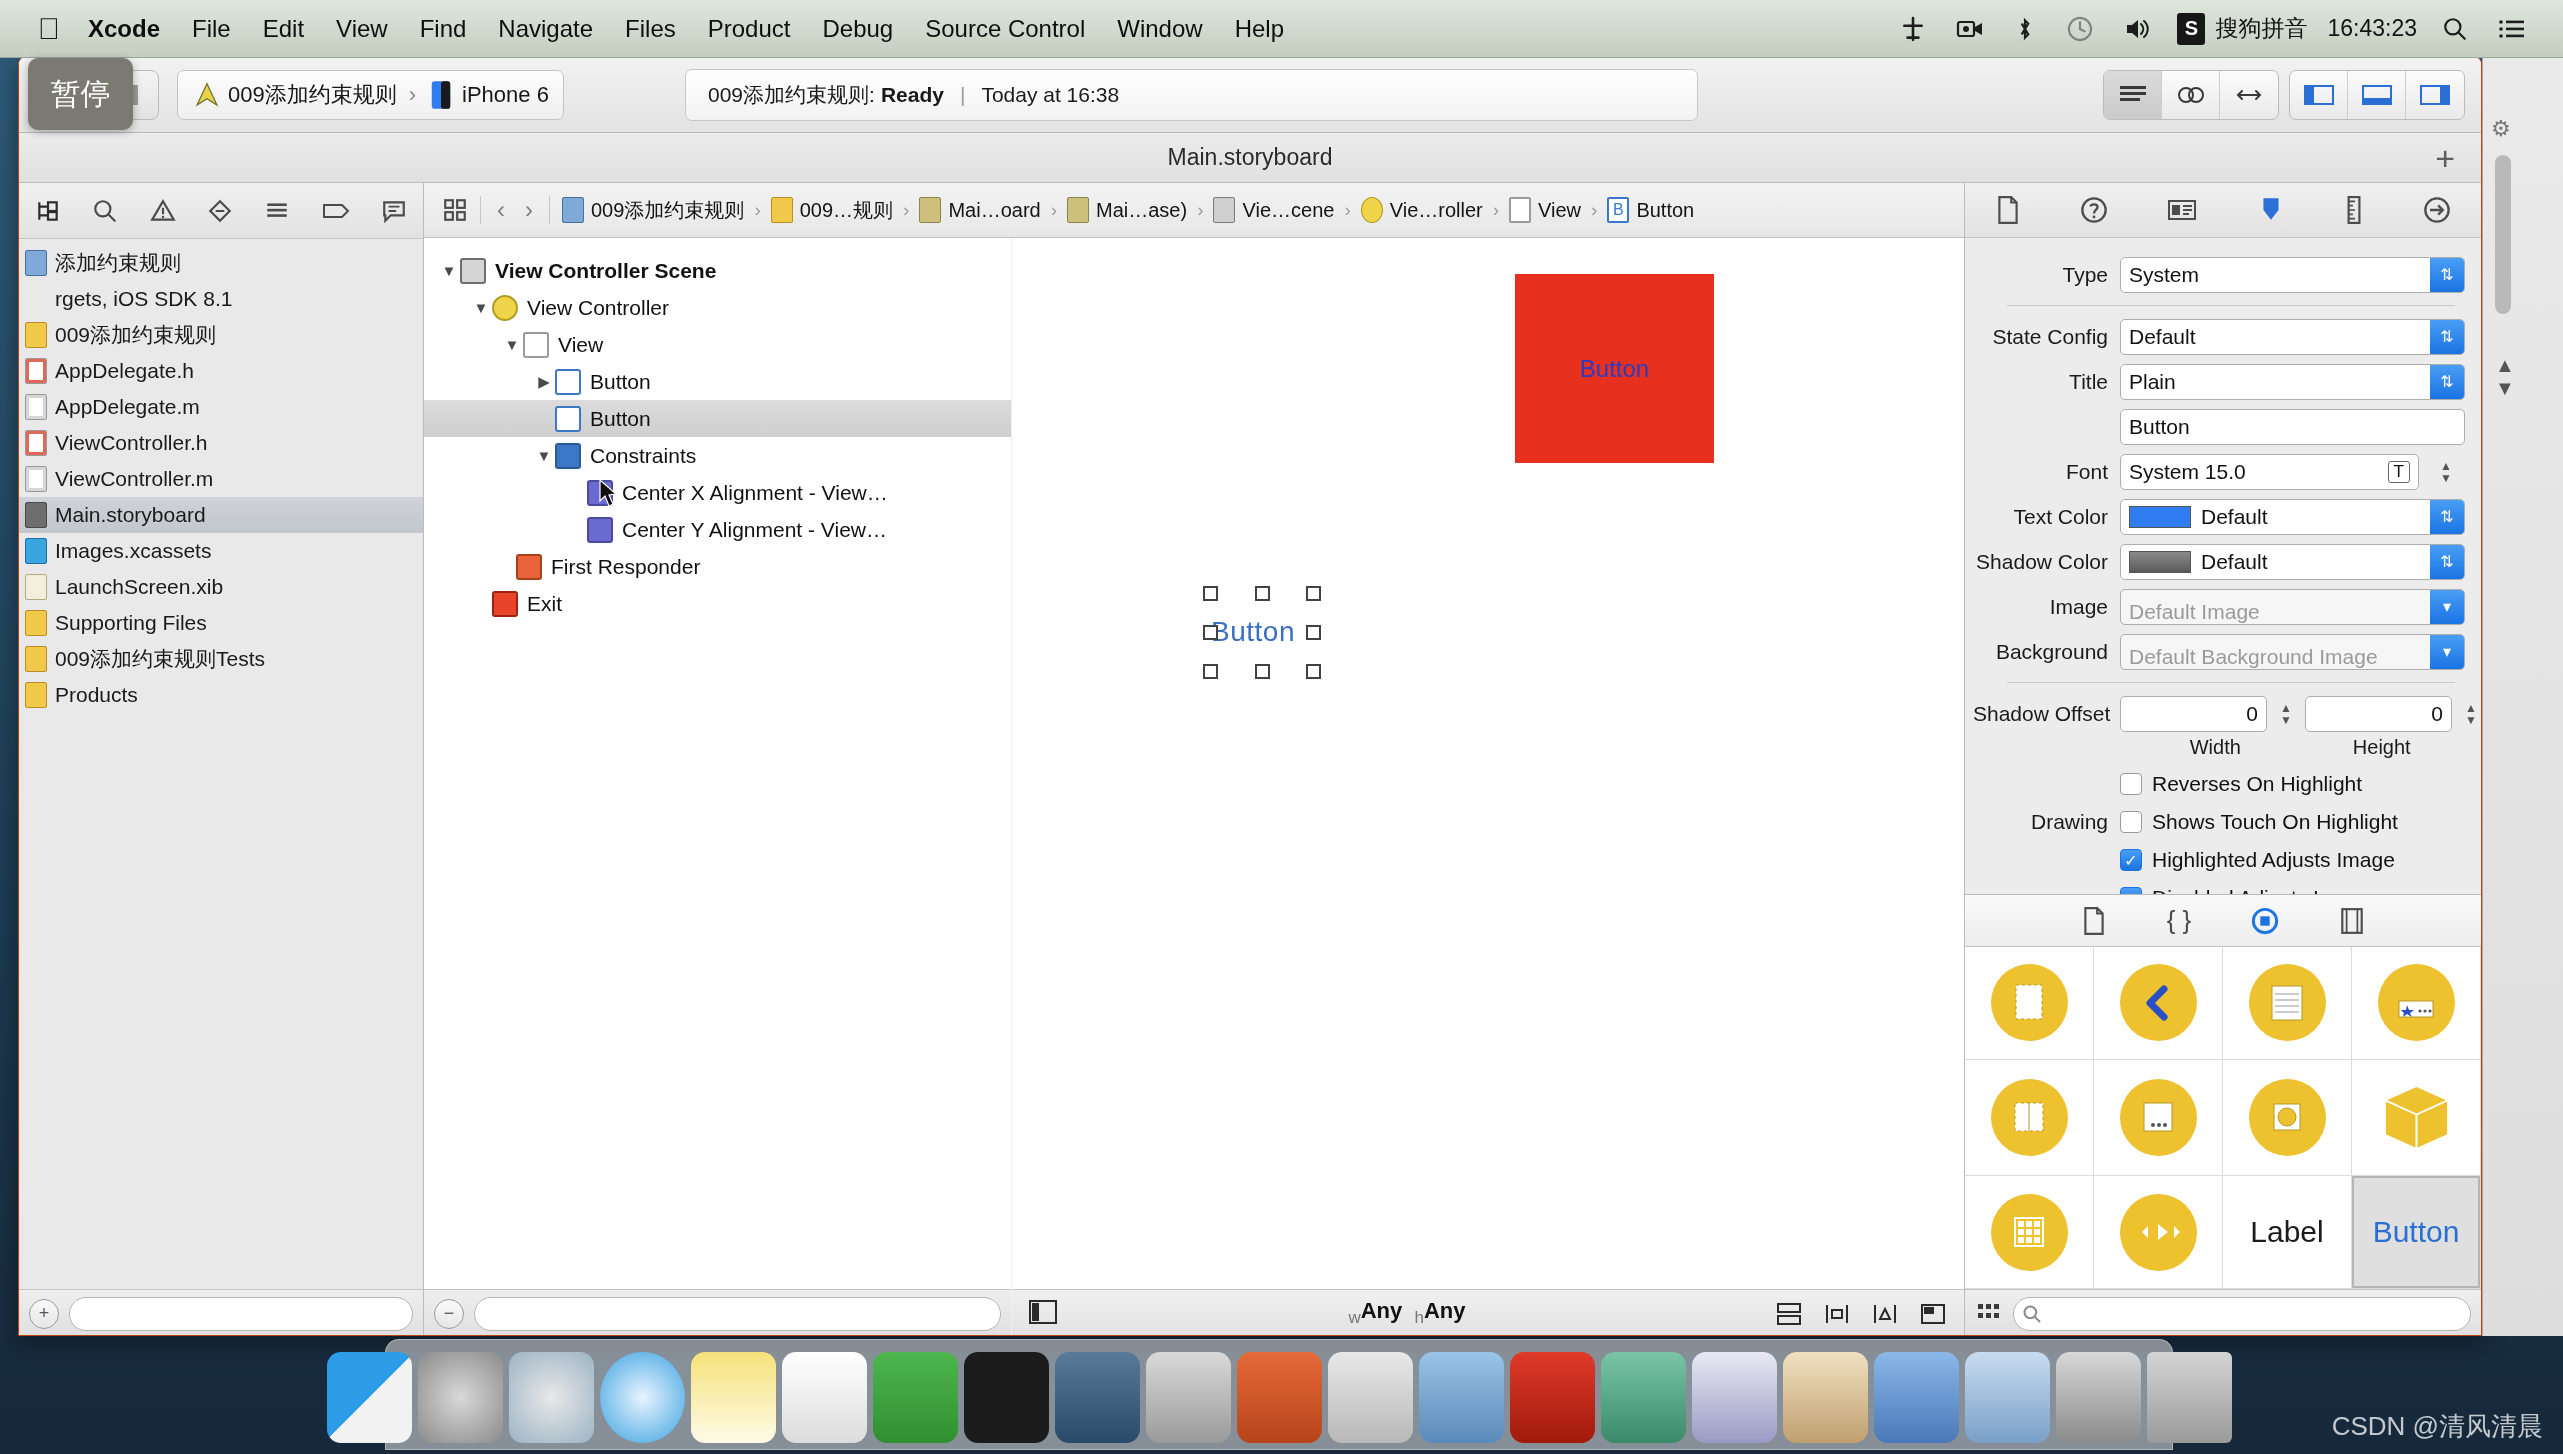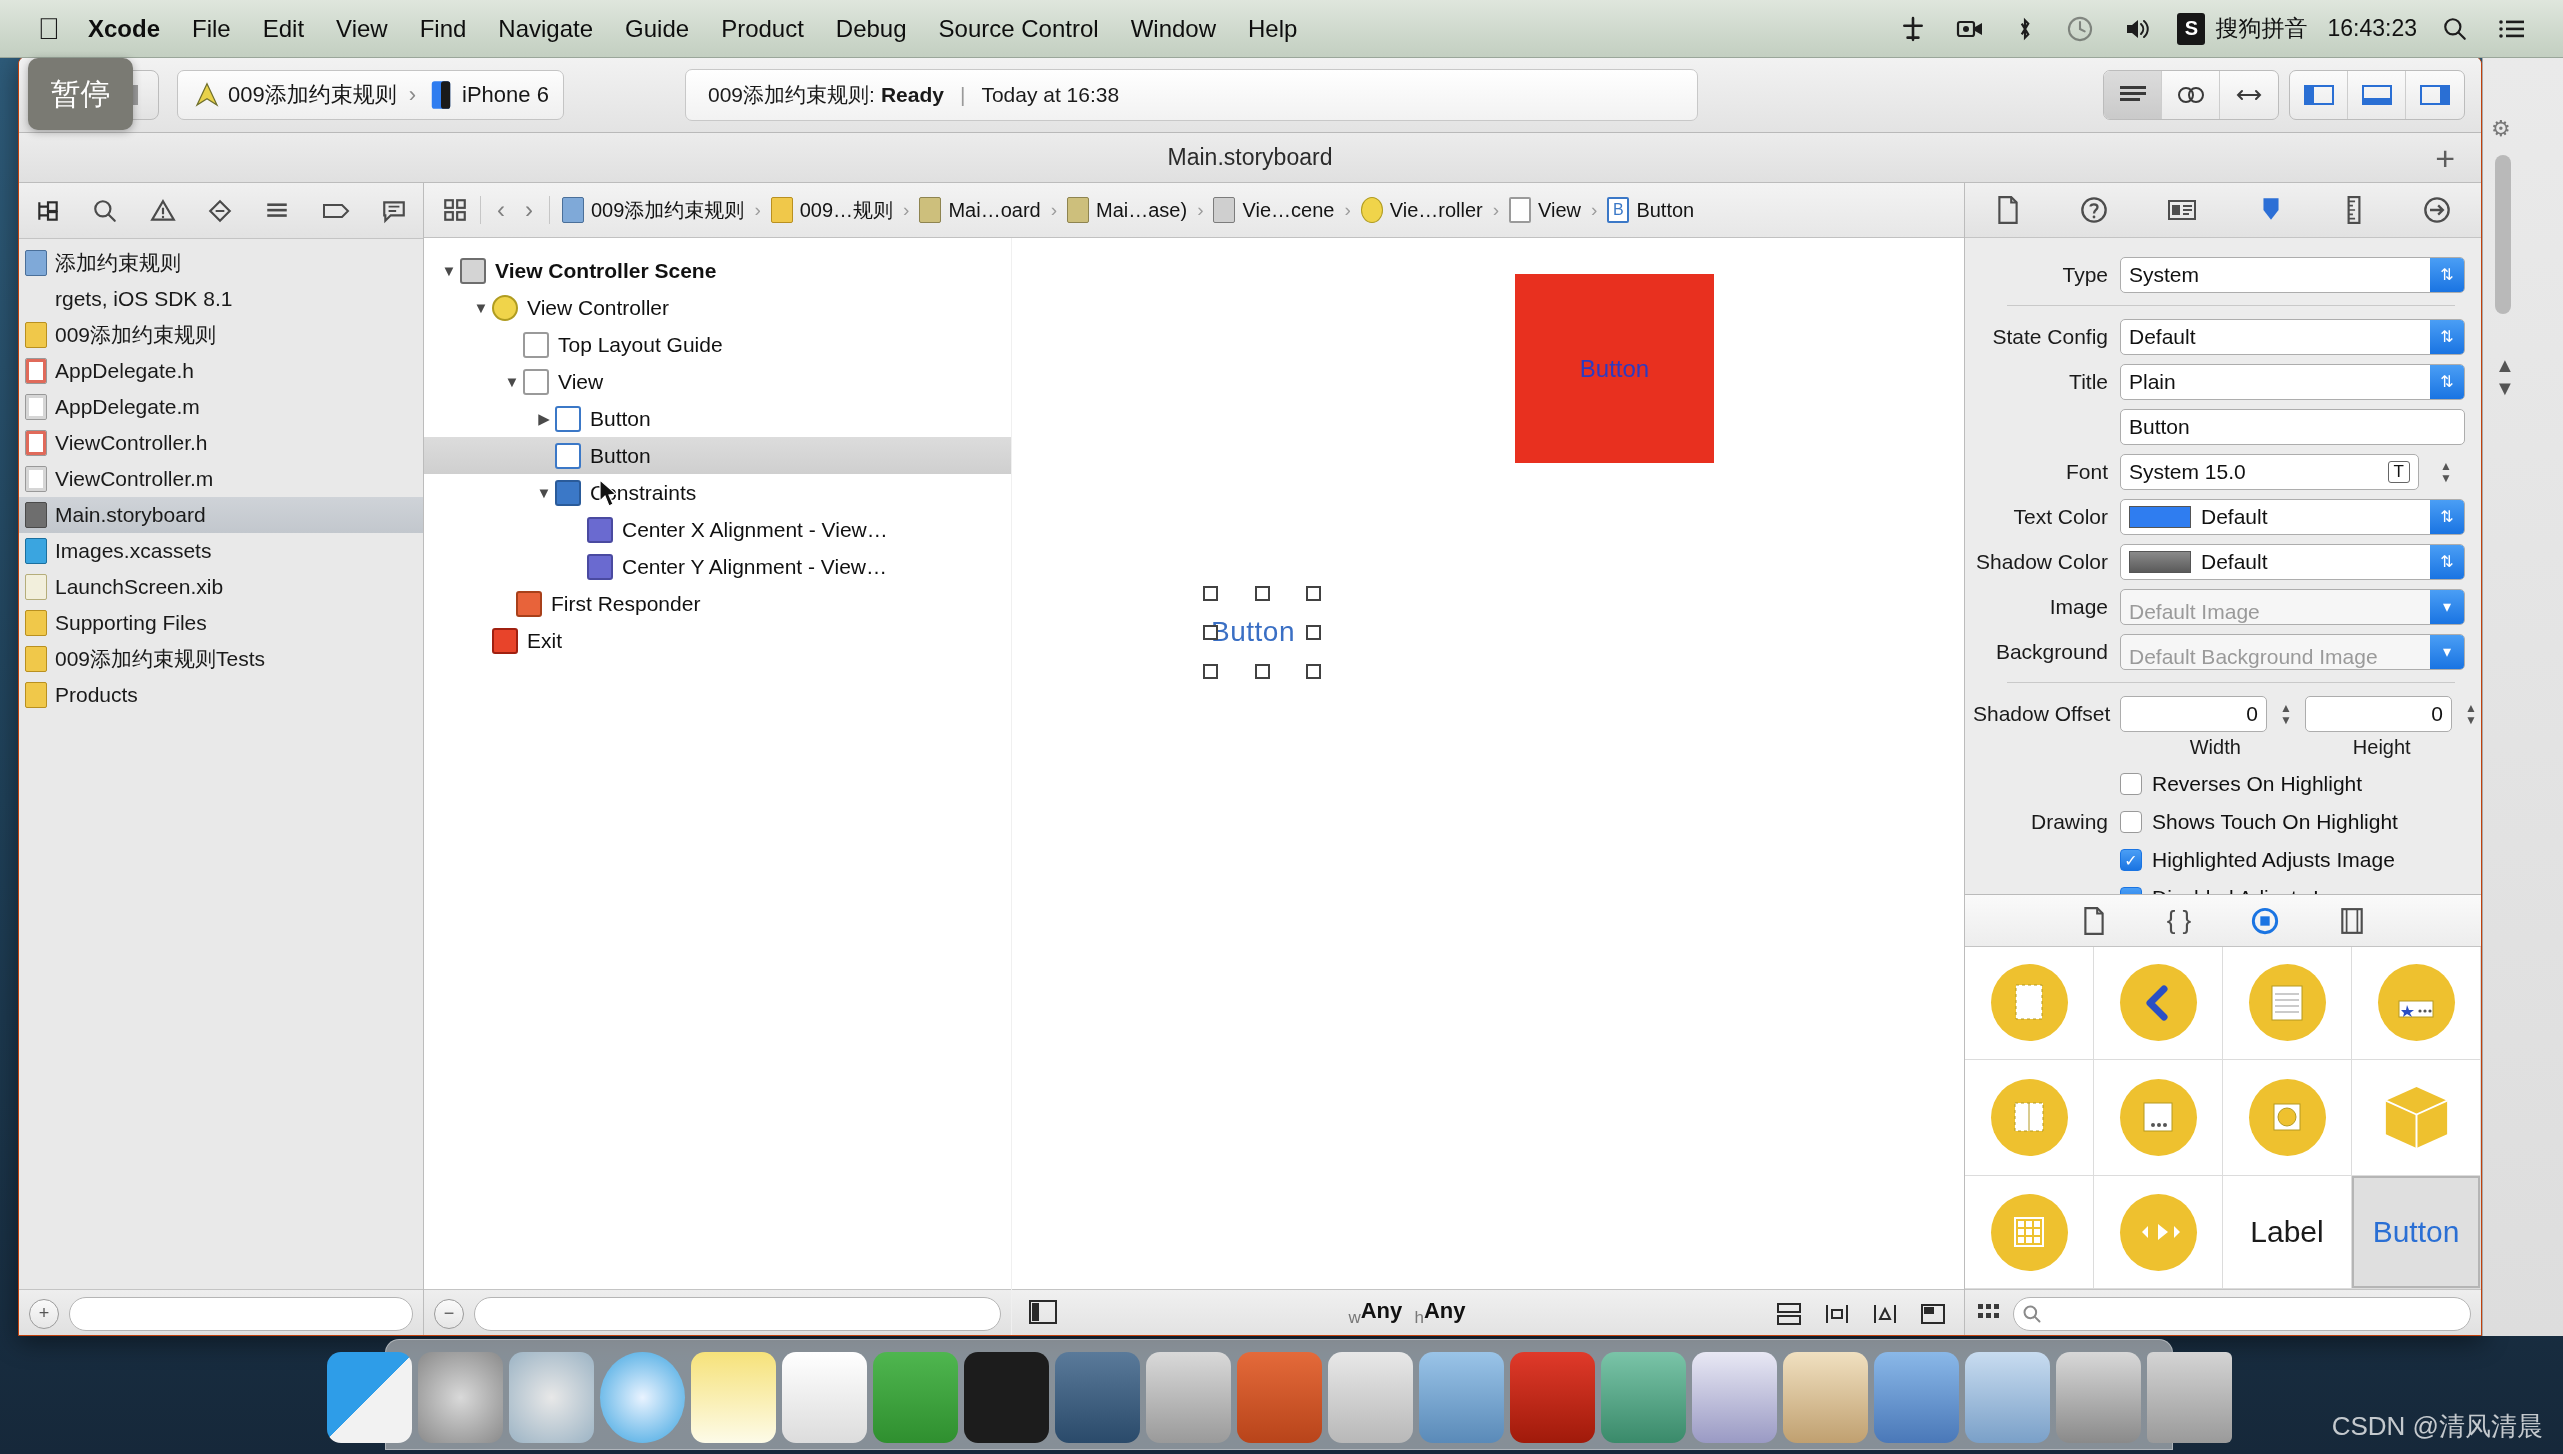--- a/index.html
+++ b/index.html
@@ -297,21 +297,21 @@
 <div id="desktop"></div>
 
 <div id="menubar">
   <div class="mb-apple"></div>
   <div class="mb-item bold">Xcode</div>
   <div class="mb-item">File</div>
   <div class="mb-item">Edit</div>
   <div class="mb-item">View</div>
   <div class="mb-item">Find</div>
   <div class="mb-item">Navigate</div>
-  <div class="mb-item">Guide</div>
+  <div class="mb-item">Files</div>
   <div class="mb-item">Product</div>
   <div class="mb-item">Debug</div>
   <div class="mb-item">Source Control</div>
   <div class="mb-item">Window</div>
   <div class="mb-item">Help</div>
 
   <div id="tray">
     <div class="tray-ic">
       <svg width="26" height="26" viewBox="0 0 24 24">
           <path d="M12 2 L12 22 M4 9 L20 9 M7 20 L17 20" stroke="#1d1d1d" stroke-width="2.4" fill="none" stroke-linecap="round"></path>
@@ -609,25 +609,20 @@
                 <span class="tri">▼</span>
                 <span class="oic" style="background:#d4d4d4;border:2px solid #6e6e6e"></span>
                 <b>View Controller Scene</b>
               </div>
               <div class="ol" style="padding-left: 46px;">
                 <span class="tri">▼</span>
                 <span class="oic" style="background:#f0d44a;border:2px solid #b09c20;border-radius:50%"></span>
                 <span>View Controller</span>
               </div>
               <div class="ol" style="padding-left: 77px;">
-                <span class="tri"></span>
-                <span class="oic" style="background:#fff;border:2px solid #9a9a9a"></span>
-                <span>Top Layout Guide</span>
-              </div>
-              <div class="ol" style="padding-left: 77px;">
                 <span class="tri">▼</span>
                 <span class="oic" style="background:#fff;border:2px solid #9a9a9a"></span>
                 <span>View</span>
               </div>
               <div class="ol" style="padding-left: 109px;">
                 <span class="tri">▶</span>
                 <span class="oic" style="background:#fff;border:2px solid #3b78c7"></span>
                 <span>Button</span>
               </div>
               <div class="ol sel" style="padding-left: 109px;">

